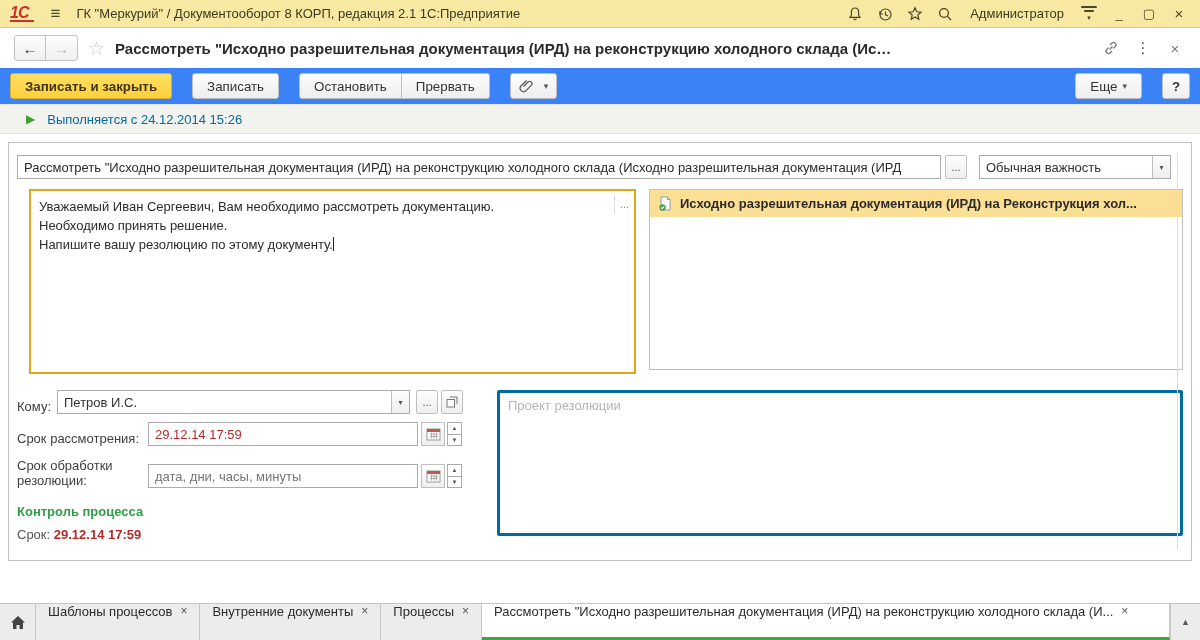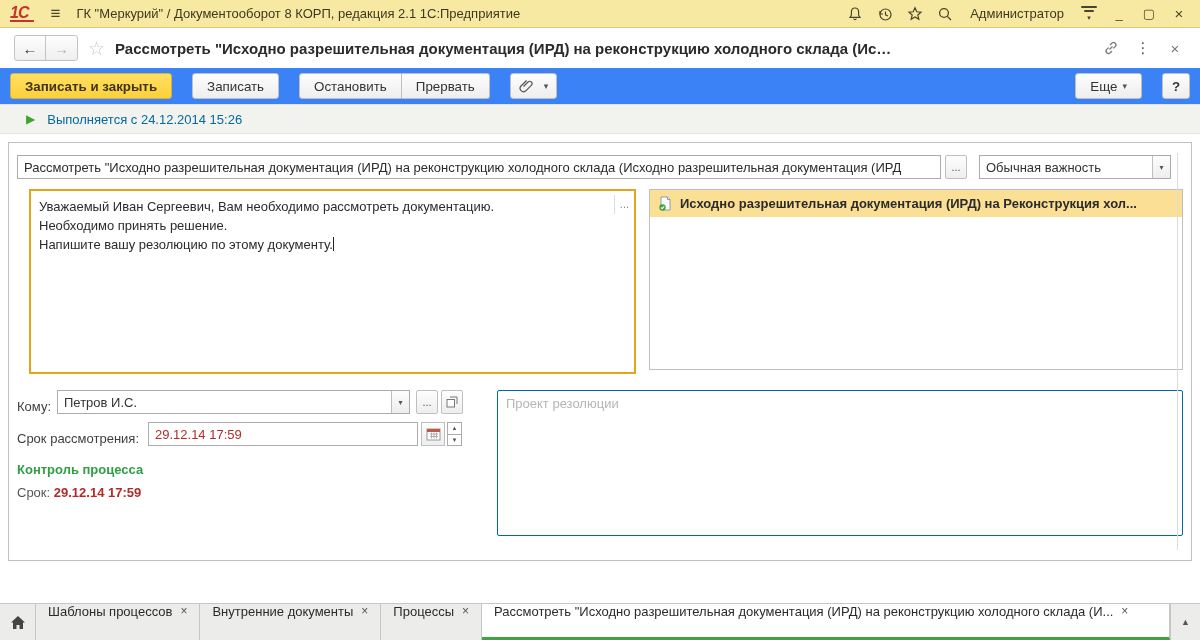--- a/index.html
+++ b/index.html
@@ -84,21 +84,21 @@
   .date-input { width:270px; }
   .red-text { color:#b22b28; }
   .cal-btn { width:24px; height:24px; border:1px solid #bfbfbf; background:linear-gradient(#fdfdfd,#eee); display:flex; align-items:center; justify-content:center; cursor:pointer; margin-left:3px; }
   .spin { width:15px; height:24px; border:1px solid #ababab; display:flex; flex-direction:column; margin-left:2px; }
   .spin span { flex:1; display:flex; align-items:center; justify-content:center; font-size:6px; color:#555; cursor:pointer; }
   .spin span:first-child { border-bottom:1px solid #ababab; }
   .gap6 { width:6px; }
   .control-title { color:#2f9e44; font-weight:bold; margin:16px 0 8px 0; }
   .control-row { color:#555; }
   .control-row b { color:#b22b28; font-weight:bold; }
-  .draft-panel { flex:1; height:146px; border:1px solid #0369a1; border-radius:2px; padding:5px 8px; color:#b5b5b5; margin-left:8px; }
+  .draft-panel { flex:1; height:146px; border:3px solid #0369a1; border-radius:2px; padding:5px 8px; color:#b5b5b5; margin-left:8px; }
   .v-split { position:absolute; right:13px; top:10px; bottom:10px; width:1px; background:#dcdcd8; }
 
   
   .taskbar { position:absolute; left:0; right:0; bottom:0; height:37px; background:#ececea; border-top:1px solid #c6c6c2; display:flex; align-items:stretch; }
   .task-home { width:36px; display:flex; align-items:center; justify-content:center; border-right:1px solid #c6c6c2; cursor:pointer; }
   .task-tab { display:flex; gap:8px; padding:0 12px; border-right:1px solid #c6c6c2; cursor:pointer; white-space:nowrap; color:#2b2b2b; }
   .task-tab .x { color:#555; font-size:12px; }
   .task-tab.active { background:#fff; border-bottom:3px solid #3fa43f; flex:1; overflow:hidden; }
   .task-up { width:30px; display:flex; align-items:center; justify-content:center; color:#555; font-size:9px; border-left:1px solid #c6c6c2; cursor:pointer; }
   .wrap { position:relative; height:640px; }
@@ -258,20 +258,39 @@
                 <line x1="8" y1="5.5" x2="8" y2="11.5" stroke="#b0b0b0"></line>
                 <line x1="10.5" y1="5.5" x2="10.5" y2="11.5" stroke="#b0b0b0"></line>
               </svg>
           </span>
           <span class="spin">
             <span>▲</span>
             <span>▼</span>
           </span>
         </div>
 
+        <div class="frm-row">
+          <span class="frm-label">Срок обработки резолюции:</span>
+          <input class="inputbox date-input" placeholder="дата, дни, часы, минуты" style="">
+          <span class="cal-btn">
+            <svg width="15" height="14" viewBox="0 0 15 14">
+                <rect x="1" y="2" width="13" height="11" fill="#fff" stroke="#9a9a9a"></rect>
+                <rect x="1" y="2" width="13" height="3" fill="#c05a48"></rect>
+                <line x1="4" y1="7" x2="12" y2="7" stroke="#b0b0b0"></line>
+                <line x1="4" y1="9.5" x2="12" y2="9.5" stroke="#b0b0b0"></line>
+                <line x1="5.5" y1="5.5" x2="5.5" y2="11.5" stroke="#b0b0b0"></line>
+                <line x1="8" y1="5.5" x2="8" y2="11.5" stroke="#b0b0b0"></line>
+                <line x1="10.5" y1="5.5" x2="10.5" y2="11.5" stroke="#b0b0b0"></line>
+              </svg>
+          </span>
+          <span class="spin">
+            <span>▲</span>
+            <span>▼</span>
+          </span>
+        </div>
 
         <div class="control-title">Контроль процесса</div>
         <div class="control-row">
           <span>Срок:</span>
           <b>29.12.14 17:59</b>
         </div>
       </div>
 
       <div class="draft-panel">Проект резолюции</div>
     </div>

